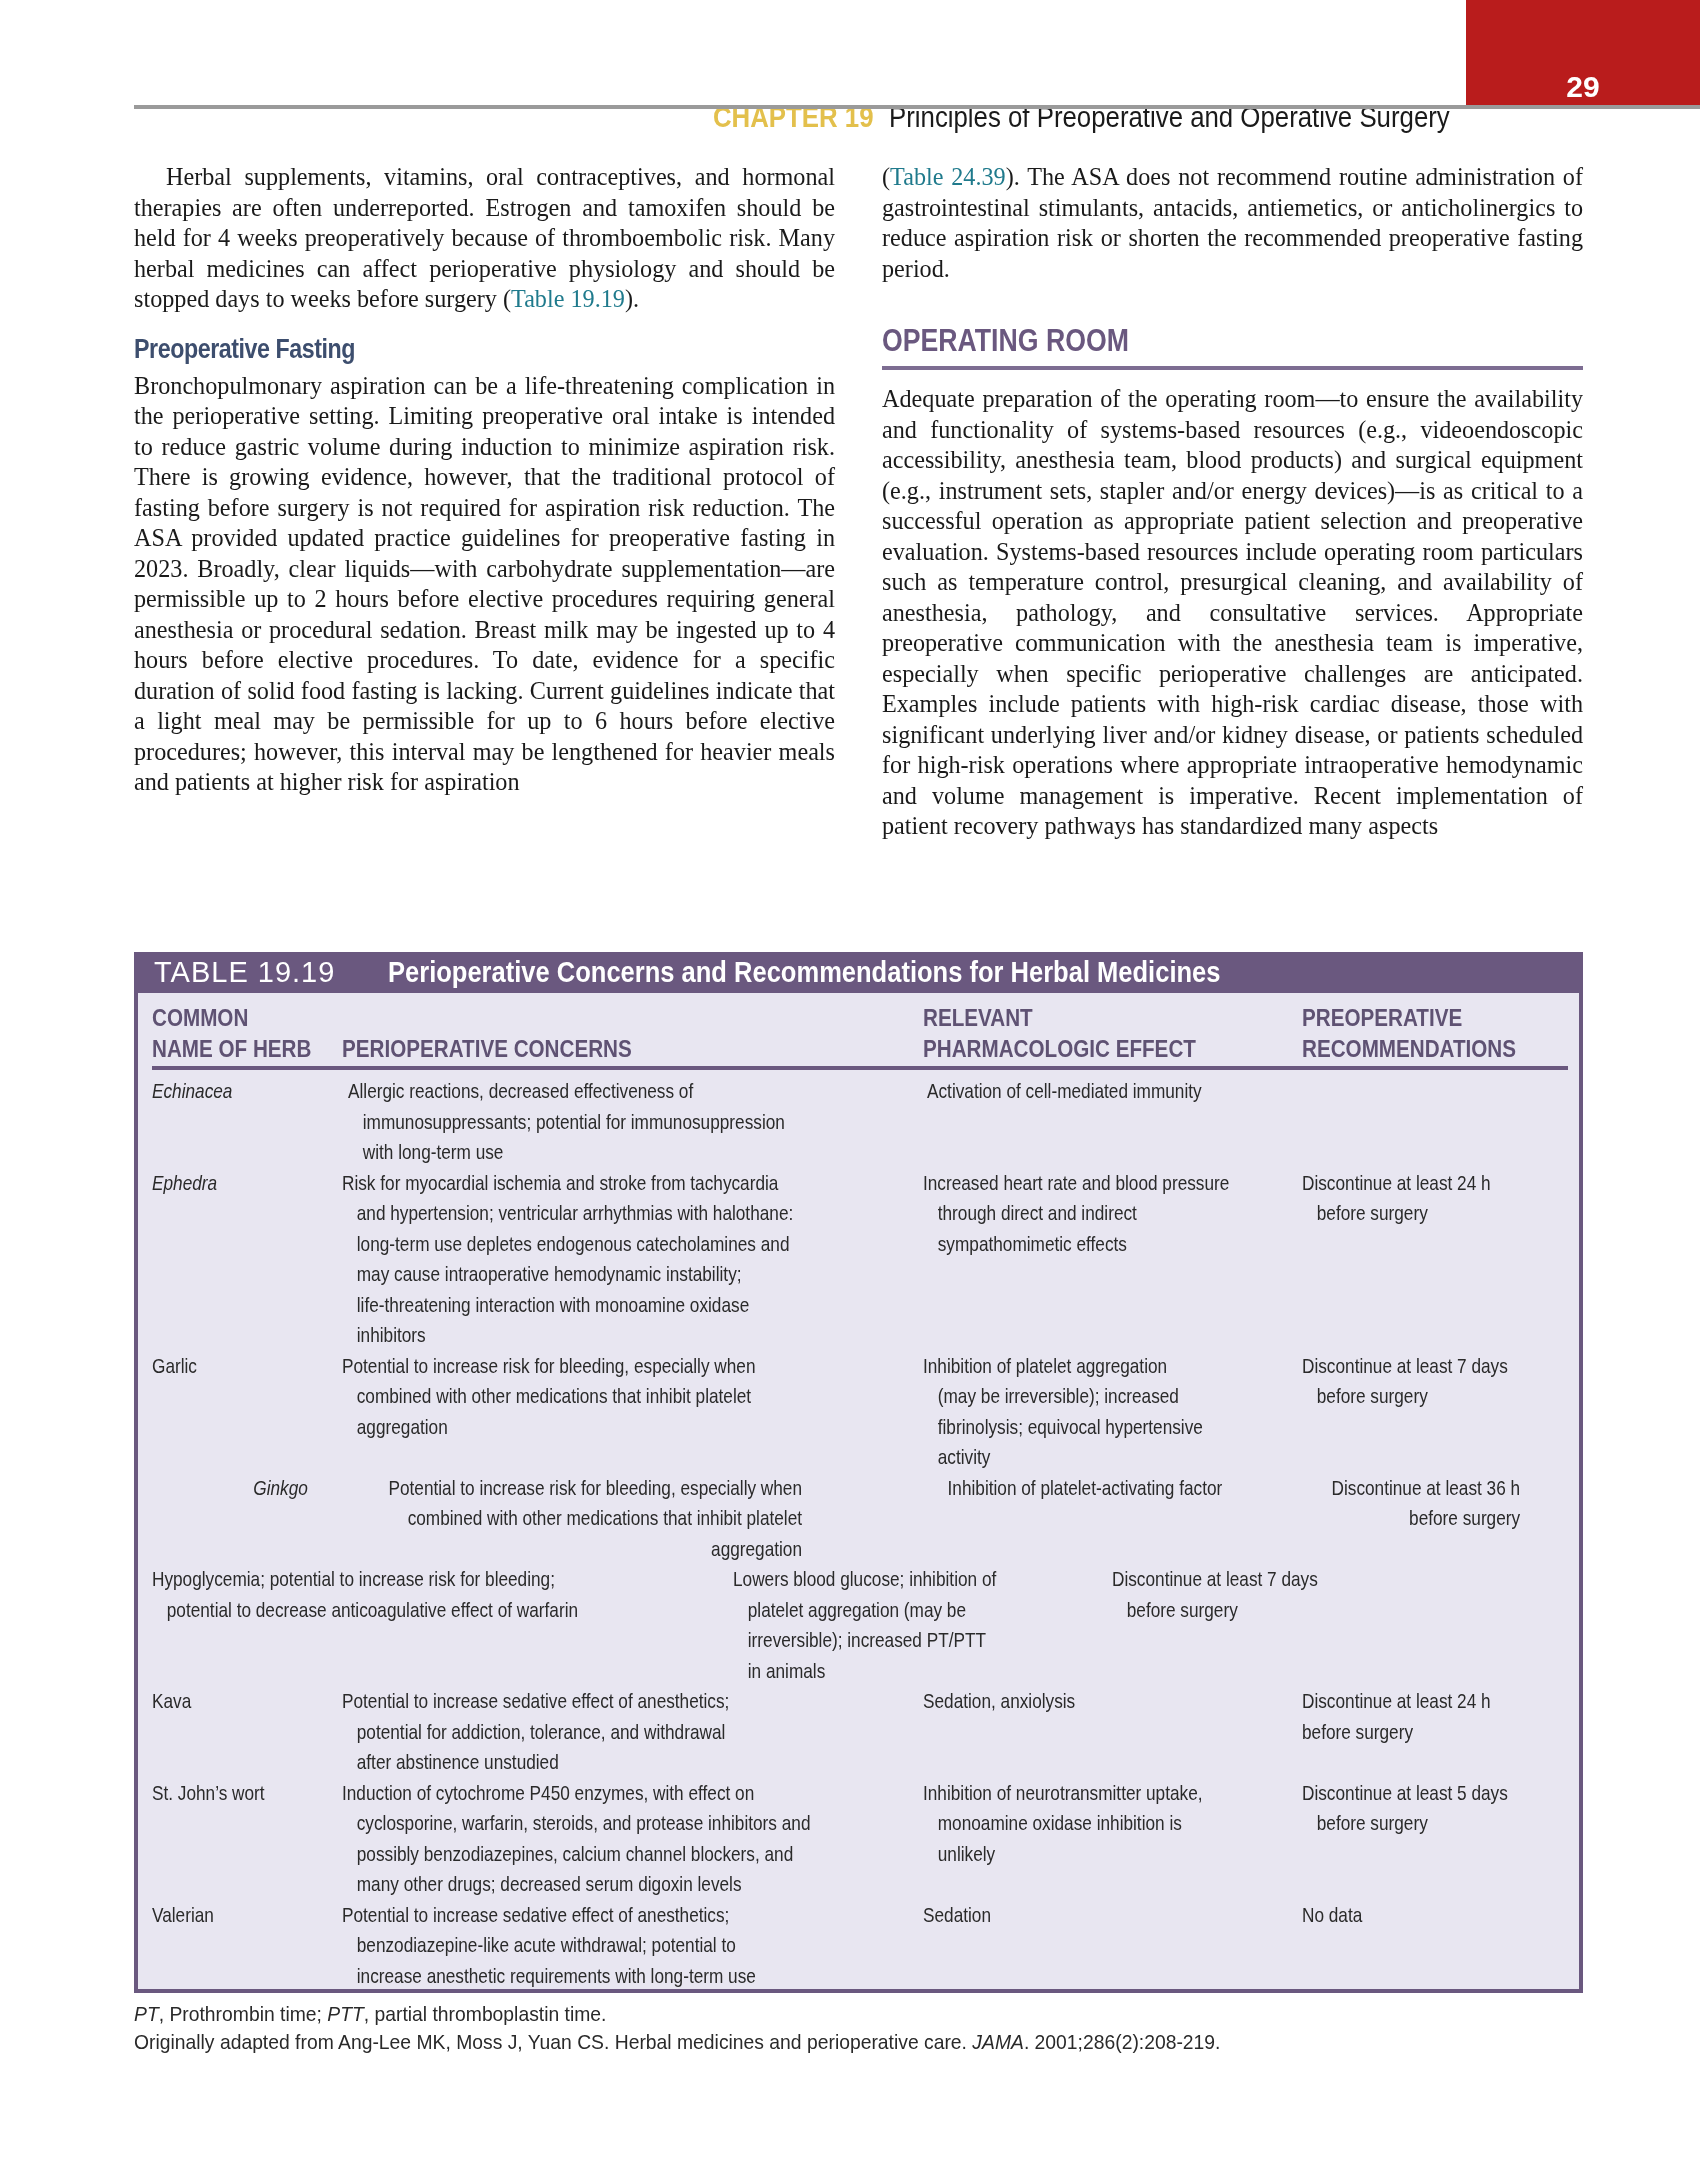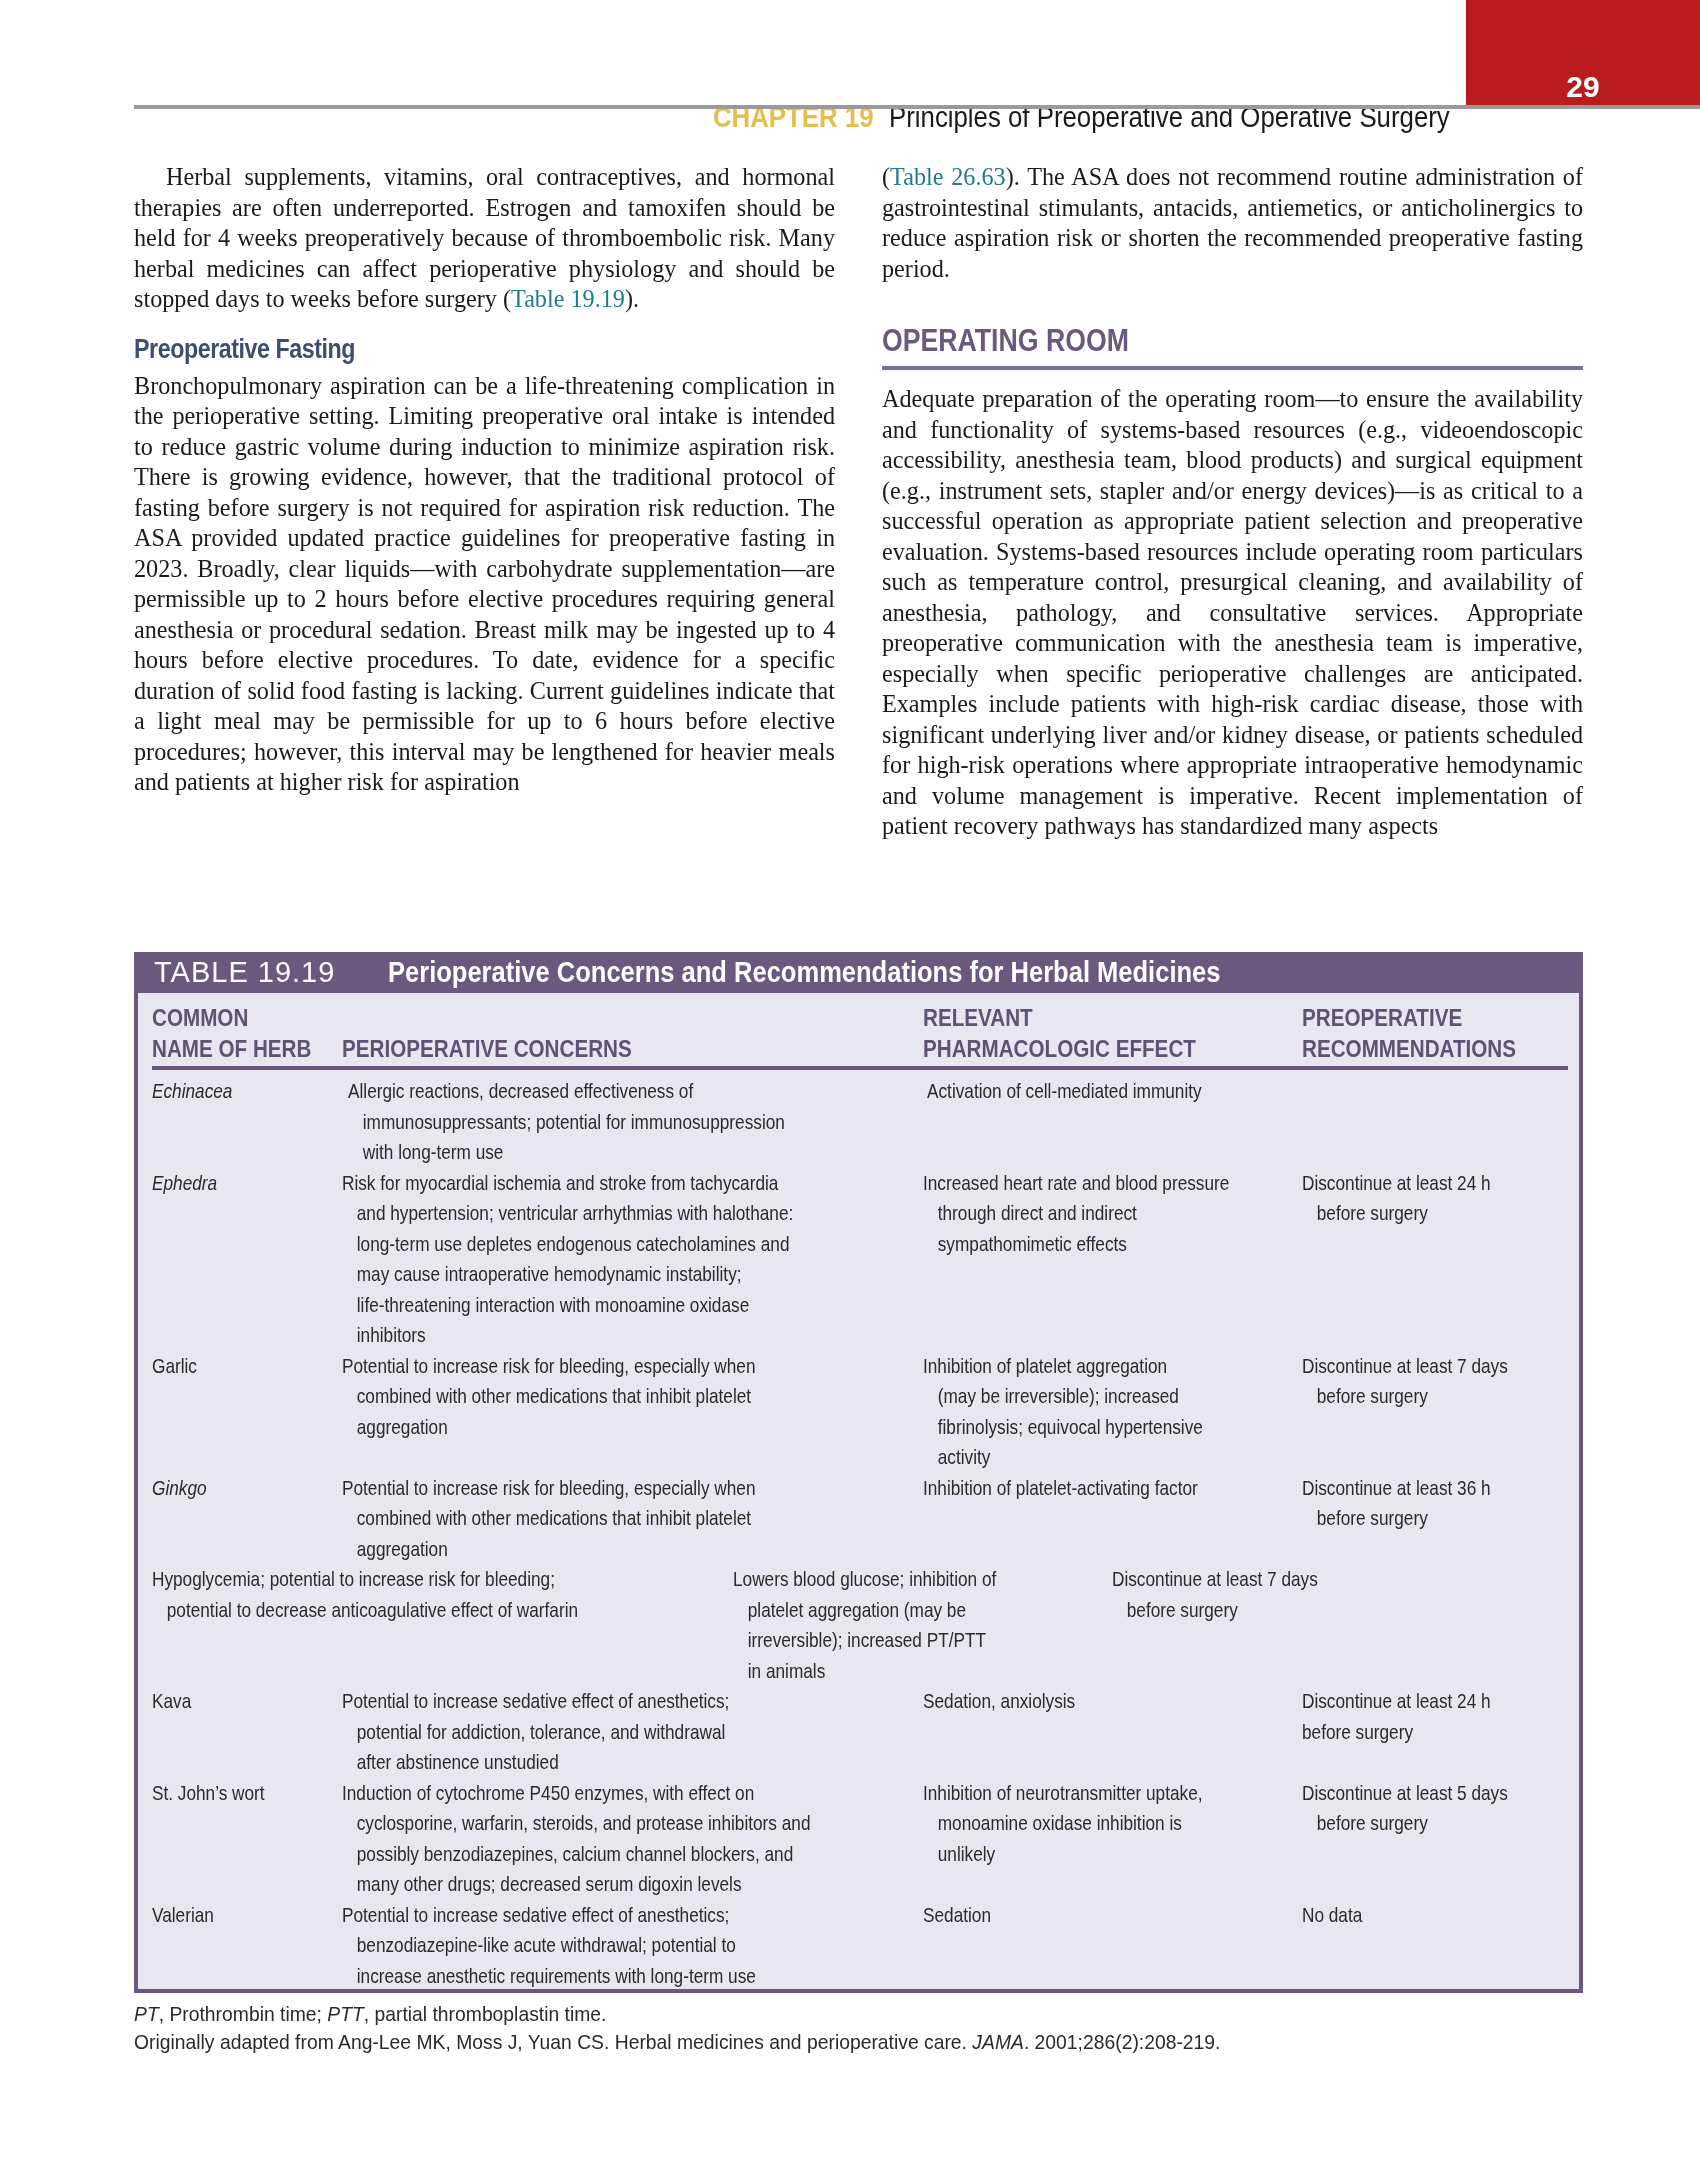--- a/index.html
+++ b/index.html
@@ -60,21 +60,21 @@
 </div>
 <div class="run-rule"></div>
 
 <div class="col col-left">
   <p class="indent"><span>Herbal supplements, vitamins, oral contraceptives, and hormonal therapies are often underreported. Estrogen and tamoxifen should be held for 4 weeks preoperatively because of thromboembolic risk. Many herbal medicines can affect perioperative physiology and should be stopped days to weeks before surgery (</span><span class="xref">Table 19.19</span><span>).</span></p>
   <div class="h2">Preoperative Fasting</div>
   <p>Bronchopulmonary aspiration can be a life-threatening complication in the perioperative setting. Limiting preoperative oral intake is intended to reduce gastric volume during induction to minimize aspiration risk. There is growing evidence, however, that the traditional protocol of fasting before surgery is not required for aspiration risk reduction. The ASA provided updated practice guidelines for preoperative fasting in 2023. Broadly, clear liquids—with carbohydrate supplementation—are permissible up to 2 hours before elective procedures requiring general anesthesia or procedural sedation. Breast milk may be ingested up to 4 hours before elective procedures. To date, evidence for a specific duration of solid food fasting is lacking. Current guidelines indicate that a light meal may be permissible for up to 6 hours before elective procedures; however, this interval may be lengthened for heavier meals and patients at higher risk for aspiration</p>
 </div>
 
 <div class="col col-right">
-  <p><span>(</span><span class="xref">Table 26.63</span><span>). The ASA does not recommend routine administration of gastrointestinal stimulants, antacids, antiemetics, or anticholinergics to reduce aspiration risk or shorten the recommended preoperative fasting period.</span></p>
+  <p><span>(</span><span class="xref">Table 24.39</span><span>). The ASA does not recommend routine administration of gastrointestinal stimulants, antacids, antiemetics, or anticholinergics to reduce aspiration risk or shorten the recommended preoperative fasting period.</span></p>
   <div class="h1">OPERATING ROOM</div>
   <div class="h1-rule"></div>
   <p>Adequate preparation of the operating room—to ensure the availability and functionality of systems-based resources (e.g., videoendoscopic accessibility, anesthesia team, blood products) and surgical equipment (e.g., instrument sets, stapler and/or energy devices)—is as critical to a successful operation as appropriate patient selection and preoperative evaluation. Systems-based resources include operating room particulars such as temperature control, presurgical cleaning, and availability of anesthesia, pathology, and consultative services. Appropriate preoperative communication with the anesthesia team is imperative, especially when specific perioperative challenges are anticipated. Examples include patients with high-risk cardiac disease, those with significant underlying liver and/or kidney disease, or patients scheduled for high-risk operations where appropriate intraoperative hemodynamic and volume management is imperative. Recent implementation of patient recovery pathways has standardized many aspects</p>
 </div>
 
 <div class="tbl">
   <div class="tbl-titlebar">
     <span class="tbl-num">TABLE 19.19</span>
     <span class="tbl-title">Perioperative Concerns and Recommendations for Herbal Medicines</span>
   </div>
@@ -143,21 +143,21 @@
           <span class="cell-line">Inhibition of platelet aggregation</span>
           <span class="cell-line hang">(may be irreversible); increased</span>
           <span class="cell-line hang">fibrinolysis; equivocal hypertensive</span>
           <span class="cell-line hang">activity</span>
         </div>
         <div class="td td-rec">
           <span class="cell-line">Discontinue at least 7 days</span>
           <span class="cell-line hang">before surgery</span>
         </div>
       </div>
-      <div class="tr" style="height: 91.5px;">
+      <div class="tr" style="height: 91.5px; text-align: right;">
         <div class="td td-herb">
           <span class="cell-line italic">Ginkgo</span>
         </div>
         <div class="td td-conc">
           <span class="cell-line">Potential to increase risk for bleeding, especially when</span>
           <span class="cell-line hang">combined with other medications that inhibit platelet</span>
           <span class="cell-line hang">aggregation</span>
         </div>
         <div class="td td-eff">
           <span class="cell-line">Inhibition of platelet-activating factor</span>

